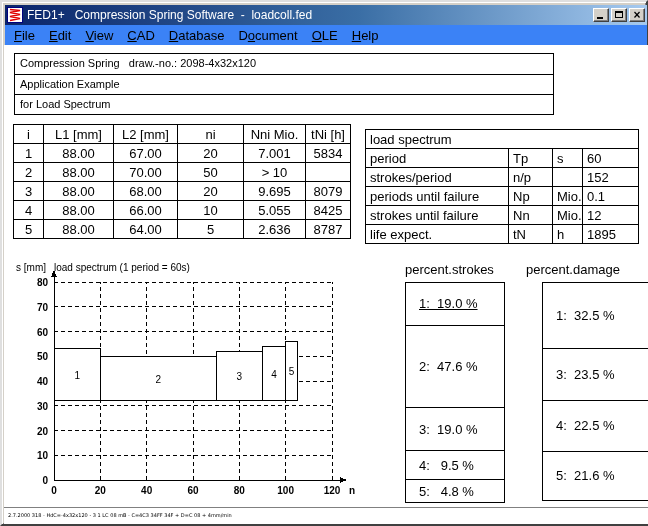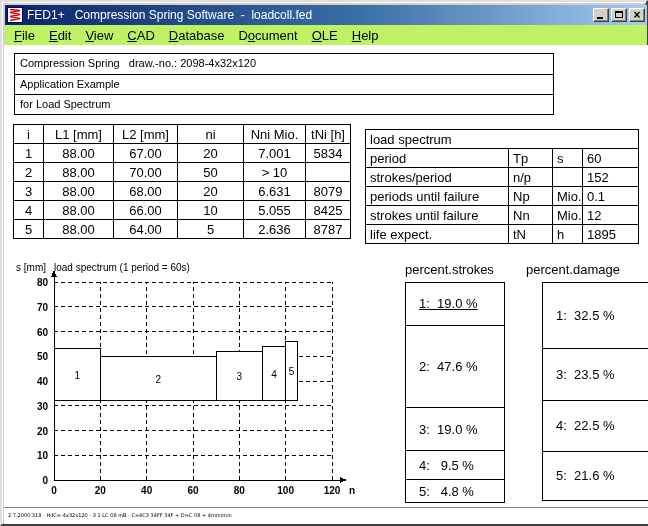--- a/index.html
+++ b/index.html
@@ -32,21 +32,21 @@
     box-shadow: inset -1px -1px 0 #808080;
     cursor:default; padding:0;
   }
   .glyph-min { position:absolute; left:3px; bottom:2px; width:6px; height:2px; background:#000; }
   .glyph-max { position:absolute; left:3px; top:2px; width:8px; height:7px; border:1px solid #000; border-top:2px solid #000; }
   .glyph-close { position:absolute; left:0; top:-1px; width:14px; text-align:center; font-weight:bold; font-size:12px; color:#000; line-height:14px; }
 
   
   .menubar {
     position:absolute; left:3px; top:23px; width:642px; height:20px;
-    background:#bef264; display:flex; align-items:center; padding-left:2px;
+    background:#3b82f6; display:flex; align-items:center; padding-left:2px;
     font-size:13px; color:#000;
   }
   .menu-item { padding:2px 7px; }
 
   
   .client {
     position:absolute; left:2px; top:43px; width:644px; height:479px;
     background:#ffffff; overflow:hidden; color:#000;
   }
 
@@ -171,21 +171,21 @@
             <td>70.00</td>
             <td>50</td>
             <td>&gt; 10</td>
             <td></td>
           </tr>
           <tr>
             <td>3</td>
             <td>88.00</td>
             <td>68.00</td>
             <td>20</td>
-            <td>6.631</td>
+            <td>9.695</td>
             <td>8079</td>
           </tr>
           <tr>
             <td>4</td>
             <td>88.00</td>
             <td>66.00</td>
             <td>10</td>
             <td>5.055</td>
             <td>8425</td>
           </tr>

